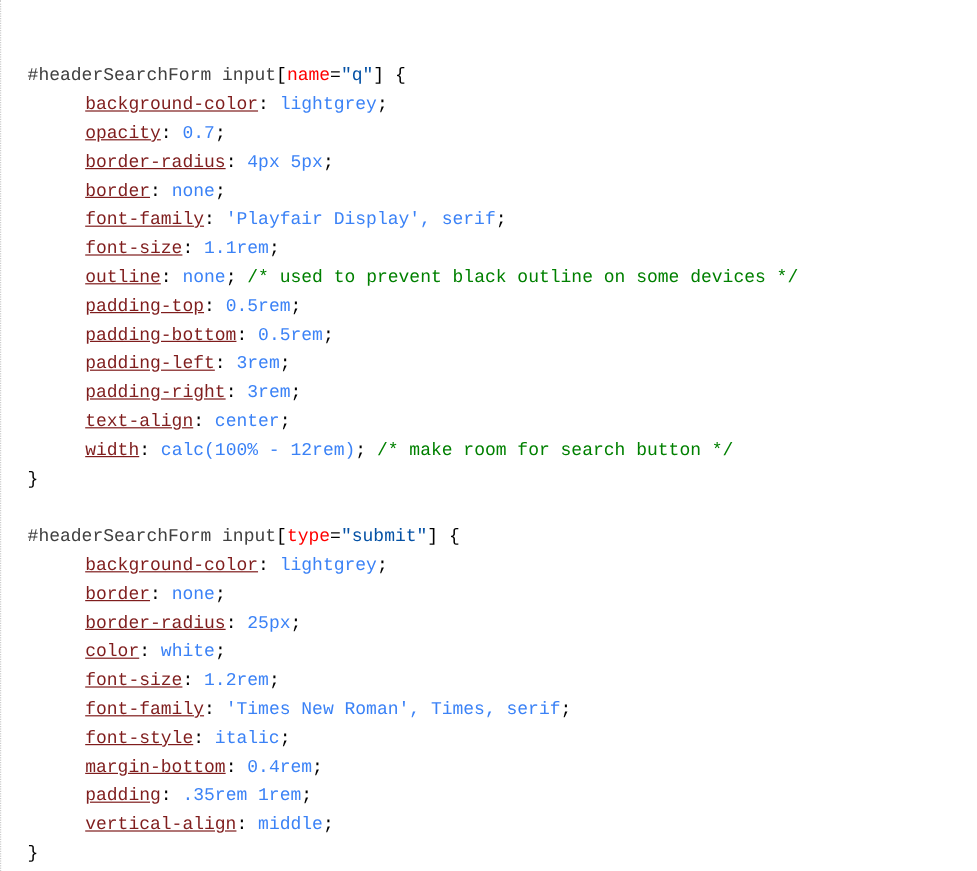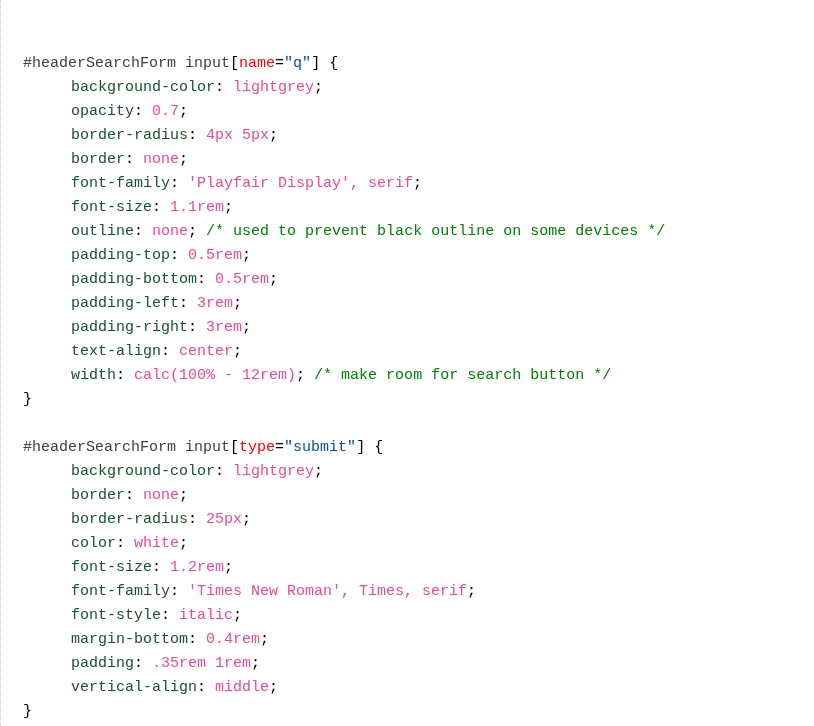--- a/index.html
+++ b/index.html
@@ -11,23 +11,23 @@
     line-height: 24px;
     color: #000000;
     white-space: pre;
     border-left: 1px dotted #cccccc;
     box-sizing: border-box;
     width: 814px;
   }
   .sel   { color: #404040; }
   .attr  { color: #ff0000; text-align: center; }
   .punct { color: #000000; }
-  .prop  { color: #14532d; }
+  .prop  { color: #7f1d1d; text-decoration: underline; }
   .colon { color: #000000; }
-  .val   { color: #ec4899; text-align: center; }
+  .val   { color: #3b82f6; text-align: center; }
   .str   { color: #0451a5; }
   .semi  { color: #000000; }
   .cmt   { color: #008000; text-align: right; }
   .brace { color: #000000; }
   .line  { display: block; }
   .indent { display: inline-block; width: 48px; }
 </style>
 </head>
 <body>
 

